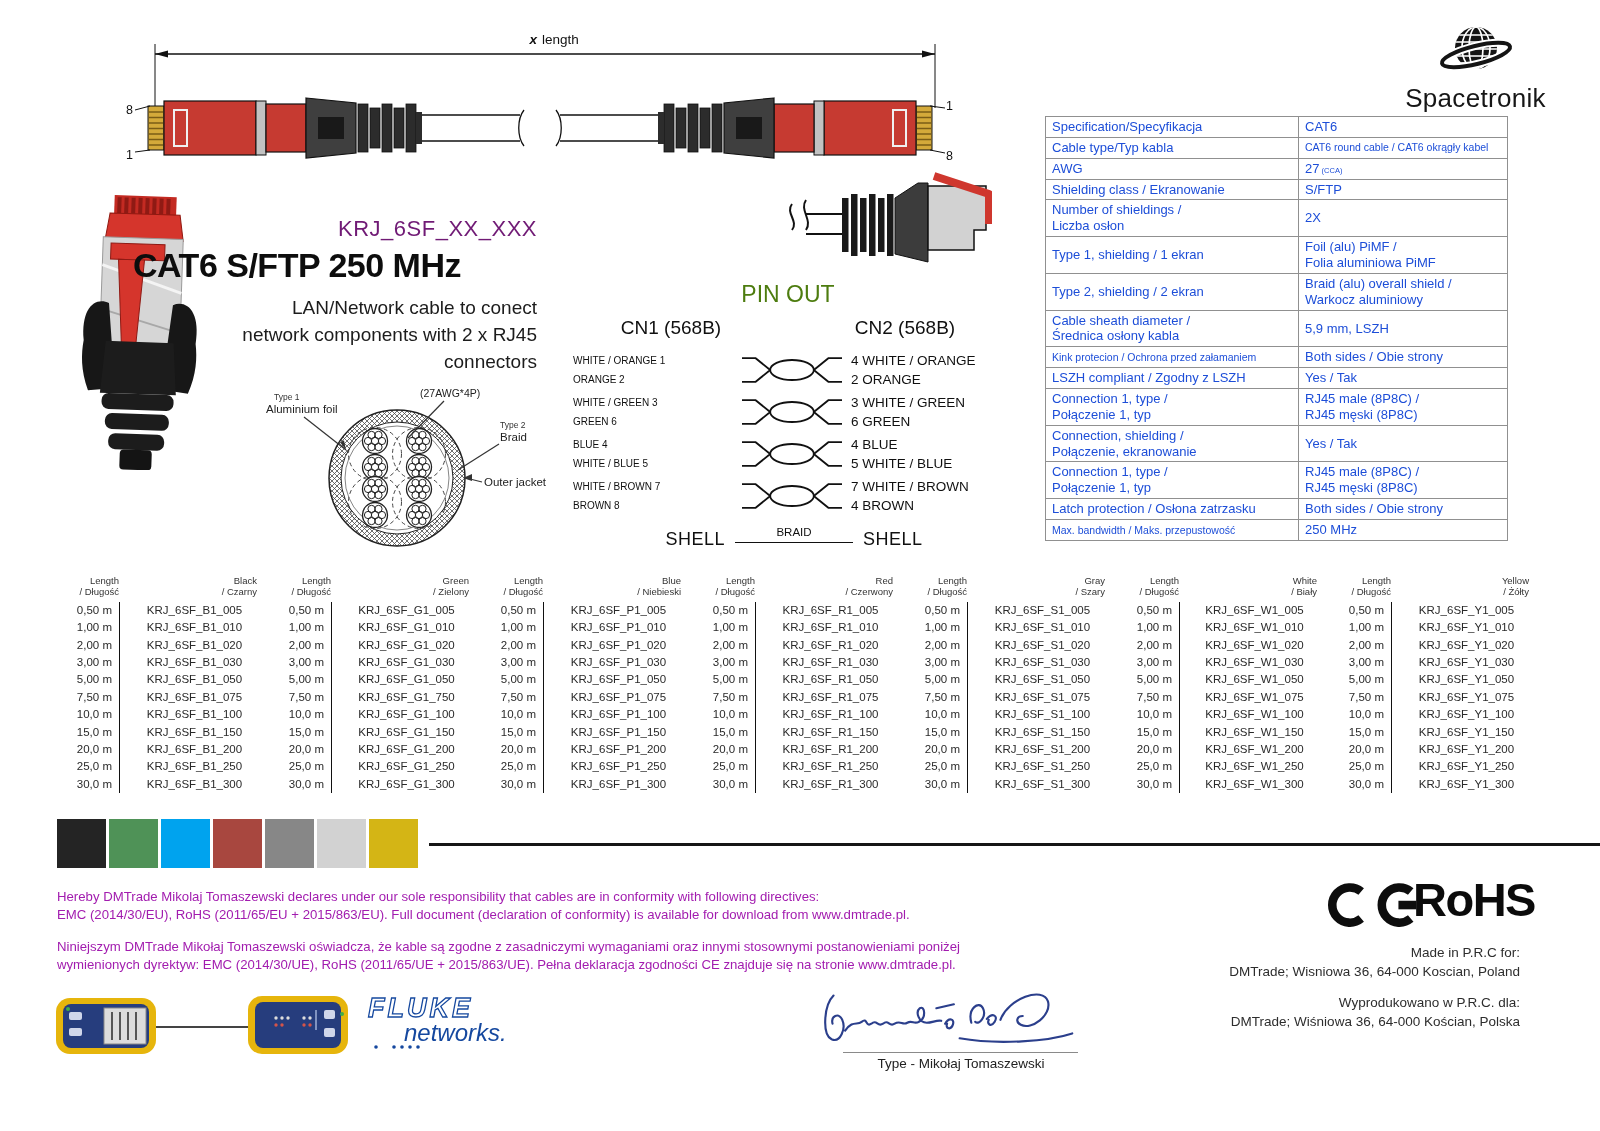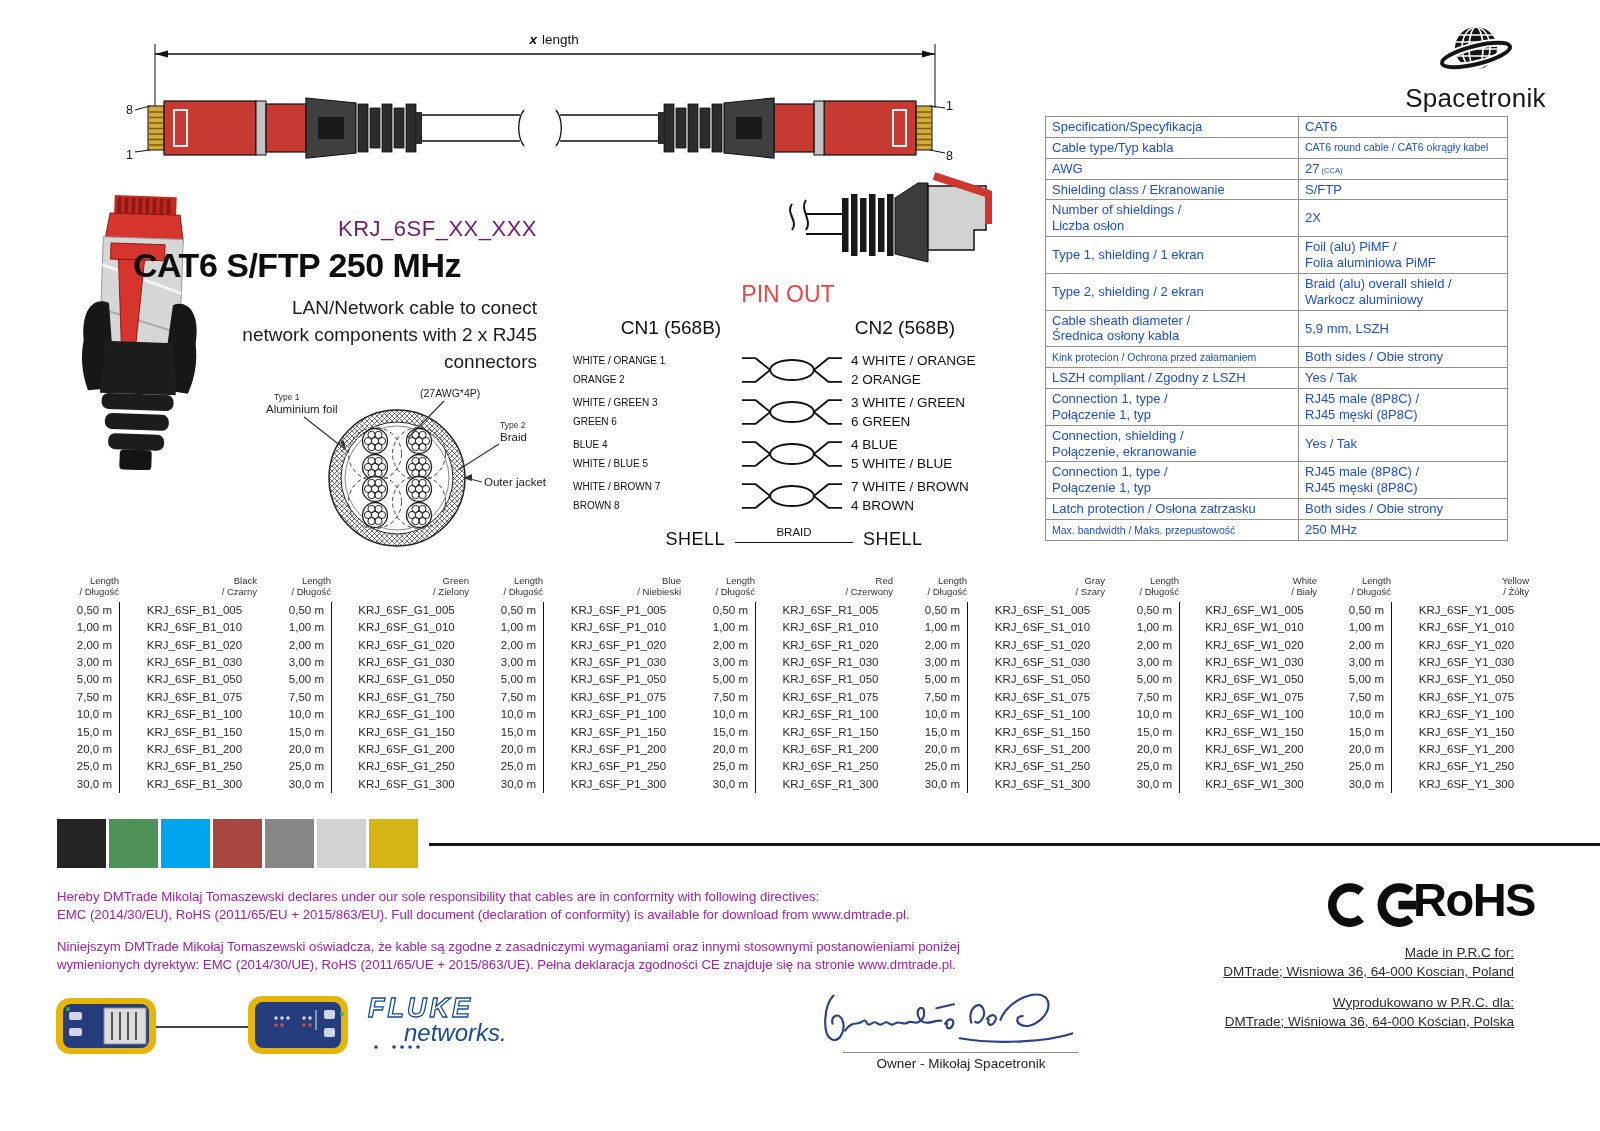--- a/index.html
+++ b/index.html
@@ -23,21 +23,21 @@
   .spec td{border:1px solid #909090;padding:2px 6px;font-size:13px;color:#1d4ed8;
            white-space:pre-line;line-height:1.22;vertical-align:middle;}
   .spec .sl{width:240px;}
   .spec .sv{width:196px;}
   .spec .sm{font-size:10.5px;}
   .spec .vsm{font-size:10.5px;}
   .spec .note{font-size:7.5px;}
 
   
   .pinout{left:573px;top:281px;width:430px;}
-  .po-title{text-align:center;font-size:23px;color:#ef4444;margin-bottom:9px;}
+  .po-title{text-align:center;font-size:23px;color:#4d7c0f;margin-bottom:9px;}
   .po-cn{display:flex;justify-content:space-between;font-size:19px;color:#101010;margin-bottom:10px;}
   .po-cn div{width:196px;text-align:center;}
   .pair{display:flex;align-items:center;height:42px;}
   .pleft{width:162px;font-size:10px;line-height:19px;color:#101010;}
   .ptwist{width:108px;height:40px;margin:0 3px;flex:none;}
   .pright{flex:1;text-align:left;font-size:13.5px;line-height:19px;color:#101010;padding-left:2px;}
   .shell-row{display:flex;align-items:flex-end;margin-top:12px;}
   .shell-l{width:152px;text-align:right;font-size:18px;letter-spacing:.5px;color:#101010;}
   .braid-wrap{flex:1;position:relative;margin:0 10px 7px;border-top:1.6px solid #111;}
   .braid-lbl{position:absolute;top:-17px;left:0;right:0;text-align:center;font-size:11.5px;color:#101010;}
@@ -57,21 +57,21 @@
   .swatches{left:57px;top:819px;display:flex;gap:3px;}
   .sw{width:49px;height:49px;}
   .swatch-line{left:429px;top:843px;width:1171px;height:3px;background:#161616;}
 
   
   .decl{left:57px;top:888px;width:1045px;font-size:13.2px;line-height:1.4;color:#a21caf;}
   .decl p{margin:0;}
   .decl p + p{margin-top:13px;}
 
   .rohs{left:1413px;top:872px;font-size:47px;font-weight:700;letter-spacing:-1.5px;color:#0b0b0b;}
-  .madein{right:86px;top:944px;text-align:right;font-size:13.5px;line-height:1.4;color:#2d2d2d;text-decoration:underline;}
+  .madein{right:80px;top:944px;text-align:right;font-size:13.5px;line-height:1.4;color:#2d2d2d;}
   .madein div + div{margin-top:12px;}
 
   .sigline{left:843px;top:1052px;width:235px;border-top:1px solid #8a8a8a;}
   .owner{left:836px;top:1056px;width:250px;text-align:center;font-size:13.5px;color:#222;}
 </style>
 </head>
 <body>
 
 <div class="page">
 
@@ -819,15 +819,15 @@
              M28,52 C36,41 40,47 45,43 C51,38 49,49 55,45 C61,40 61,49 67,45 C73,40 73,49 79,45 C85,41 87,47 92,44 C97,41 99,46 104,43
              M104,43 C112,39 110,26 105,29 C100,33 104,44 112,44 C118,44 122,41 127,42
              M131,45 C135,38 141,40 139,46 C137,52 131,50 133,45
              M122,29 L140,25
              M158,44 C154,29 166,21 170,29 C174,37 166,47 162,43
              M174,40 C180,33 186,37 182,43 C178,49 174,45 176,41
              M188,41 C196,19 232,6 237,22 C241,36 220,52 209,46 C203,43 205,37 211,37
              M146,60 C186,67 238,63 262,55" fill="none" stroke="#2b3f8c" stroke-width="2.2" stroke-linecap="round"></path>
   </svg>
   <div class="abs sigline"></div>
-  <div class="abs owner">Owner - Mikołaj Spacetronik</div>
+  <div class="abs owner">Type - Mikołaj Tomaszewski</div>
 
 </div>
 
 </body></html>

